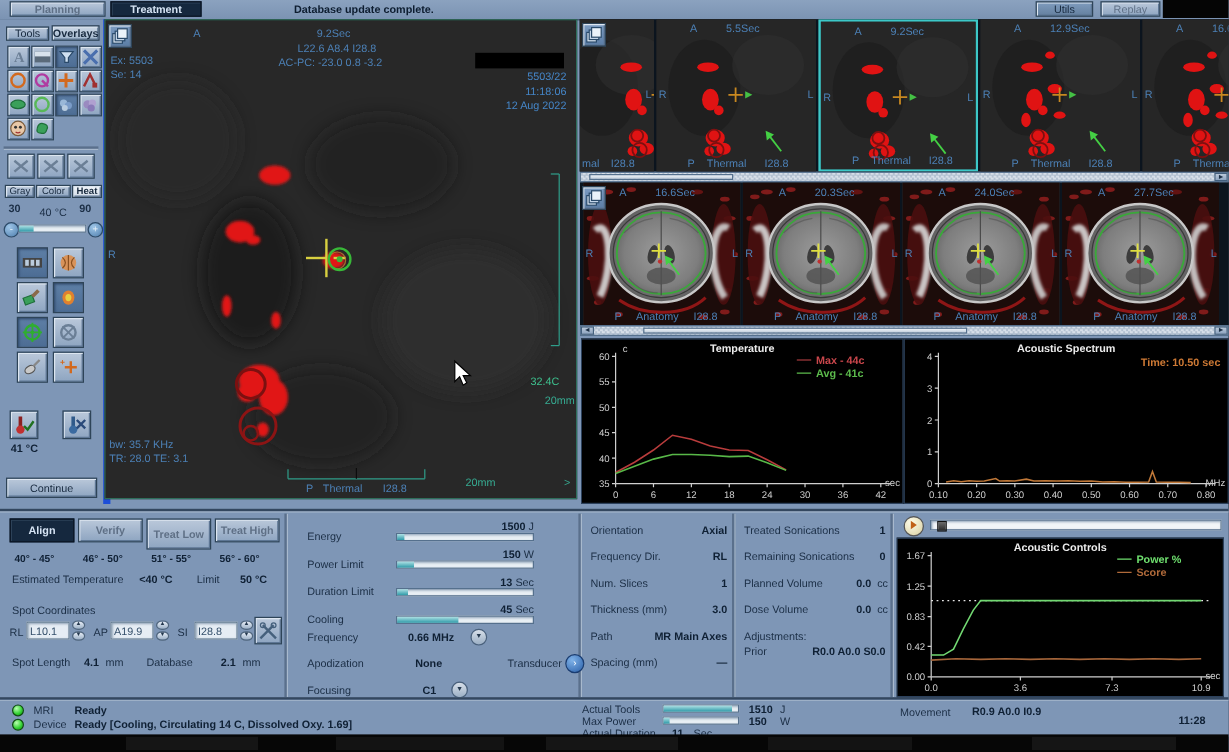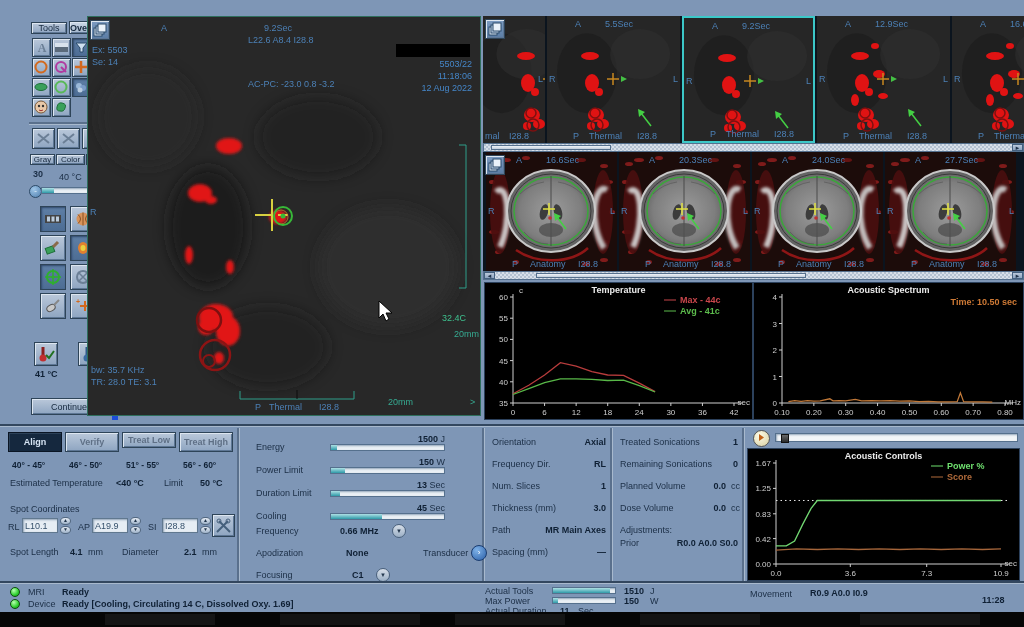--- a/index.html
+++ b/index.html
@@ -41,22 +41,30 @@
   .led{width:8px;height:8px;border-radius:50%;background:radial-gradient(circle at 35% 30%,#b8ffb0,#2fd02f 60%,#138a13);border:1px solid #0e4d0e;}
   .tabbtn{font-weight:bold;}
   .rowlbl{position:absolute;left:6px;color:#1b2e45;}
   .rowval{position:absolute;font-weight:bold;color:#0f2034;text-align:right;}
 </style>
 </head>
 <body>
 
 <div id="app">
 
-
-  <div class="abs panel" style="left:0;top:16px;width:86px;height:404px;border-right:6px solid #1d4ed8;margin-left:26px;">
+  <div class="abs" style="left:0;top:0;width:1024px;height:16px;background:linear-gradient(#8ba2bf,#7b93b3);border-bottom:1px solid #3a5069;">
+    <div class="btn dim abs tabbtn" style="left:8px;top:1px;width:80px;height:13px;">Planning</div>
+    <div class="btn dark abs tabbtn" style="left:92px;top:1px;width:76px;height:13px;">Treatment</div>
+    <div class="abs" style="left:245px;top:3px;font-weight:bold;color:#0d1d30;">Database update complete.</div>
+    <div class="btn abs" style="left:863px;top:1px;width:48px;height:13px;background:linear-gradient(#7f9cbe,#64809f);">Utils</div>
+    <div class="btn dim abs" style="left:917px;top:1px;width:50px;height:13px;">Replay</div>
+    <div class="abs" style="left:969px;top:0;width:55px;height:15px;background:#050505;"></div>
+  </div>
+
+  <div class="abs panel" style="left:0;top:16px;width:86px;height:404px;border-right:6px solid #1d4ed8;">
     <div class="btn abs" style="left:5px;top:6px;width:36px;height:12px;">Tools</div>
     <div class="btn abs" style="left:43px;top:5px;width:40px;height:13px;background:linear-gradient(#cdd9e7,#a2b6cc);font-weight:bold;">Overlays</div>
     <div id="overlay-grid" class="abs" style="left:6px;top:22px;width:80px;">
         <div class="btn iconbtn" style="position: absolute; left: 0px; top: 0px;">
           <svg width="17" height="17" viewBox="0 0 17 17">
             <text x="9" y="13" font-size="12" font-weight="bold" fill="#6b7f96" text-anchor="middle" font-family="Liberation Serif,serif">A</text>
           </svg>
         </div>
         <div class="btn iconbtn" style="position: absolute; left: 20px; top: 0px;">
           <svg width="17" height="17" viewBox="0 0 17 17">
@@ -289,21 +297,21 @@
           <line x1="152" y1="374" x2="152" y2="382"></line>
           <line x1="266" y1="374" x2="266" y2="382"></line>
           <line x1="209" y1="373" x2="209" y2="382" stroke="#0c0c0c"></line>
       </g>
       <rect x="308" y="27" width="74" height="13" fill="#000"></rect>
       <polygon points="291,284 291,301 295,297 298,304 301,302 298,296 304,296" fill="#fff" stroke="#000" stroke-width="1"></polygon>
     </svg>
     <span class="imgl" style="left:73px;top:6px;">A</span>
     <span class="imgl" style="left:176px;top:6px;">9.2Sec</span>
     <span class="imgl" style="left:160px;top:18px;">L22.6 A8.4 I28.8</span>
-    <span class="imgl" style="left:160px;top:30px;margin-top:32px;">AC-PC: -23.0  0.8 -3.2</span>
+    <span class="imgl" style="left:144px;top:30px;">AC-PC: -23.0  0.8 -3.2</span>
     <span class="imgl" style="left:4px;top:28px;">Ex: 5503</span>
     <span class="imgl" style="left:4px;top:40px;">Se: 14</span>
     <span class="imgl2" style="right:8px;top:42px;">5503/22</span>
     <span class="imgl2" style="right:8px;top:54px;">11:18:06</span>
     <span class="imgl2" style="right:8px;top:66px;">12 Aug 2022</span>
     <span class="imgl" style="left:2px;top:190px;">R</span>
     <span class="abs teal" style="left:354px;top:296px;color:#3ec08e;">32.4C</span>
     <span class="abs teal" style="left:366px;top:312px;">20mm</span>
     <span class="abs teal" style="left:300px;top:380px;">20mm</span>
     <span class="abs teal" style="left:382px;top:380px;">&gt;</span>
@@ -819,21 +827,21 @@
   <div class="abs panel" style="left:0;top:424px;width:1024px;height:157px;border-top:2px solid #33475f;box-shadow:inset 0 1px 0 #a8b9cd;">
     <div class="groove" style="left:237px;"></div>
     <div class="groove" style="left:482px;"></div>
     <div class="groove" style="left:610px;"></div>
     <div class="groove" style="left:742px;"></div>
 
     <div class="sect" id="sonication-sect" style="left:4px;width:232px;">
       <div id="sonication-tabs">
           <div class="btn tabbtn dark" style="position:absolute;left:4px;top:6px;width:54px;height:20px;">Align</div>
           <div class="btn tabbtn dim" style="position:absolute;left:61px;top:6px;width:54px;height:20px;">Verify</div>
-          <div class="btn tabbtn dim" style="position:absolute;left:118px;top:6px;width:54px;height:16px;">Treat Low</div>
+          <div class="btn tabbtn dim" style="position:absolute;left:118px;top:6px;width:54px;height:26px;">Treat Low</div>
           <div class="btn tabbtn dim" style="position:absolute;left:175px;top:6px;width:54px;height:20px;">Treat High</div>
         </div>
       <div id="angle-ranges">
           <div class="abs val" style="left:8px;top:34px;font-size:8.5px;">40° - 45°</div>
           <div class="abs val" style="left:65px;top:34px;font-size:8.5px;">46° - 50°</div>
           <div class="abs val" style="left:122px;top:34px;font-size:8.5px;">51° - 55°</div>
           <div class="abs val" style="left:179px;top:34px;font-size:8.5px;">56° - 60°</div>
         </div>
       <div class="rowlbl" style="top:52px;">Estimated Temperature</div>
       <div class="abs val" style="left:112px;top:52px;">&lt;40 °C</div>
@@ -857,21 +865,21 @@
       <svg width="17" height="17">
               <path d="M2,15 L13,4 M4,4 L15,15" stroke="#45607c" stroke-width="2"></path>
               <circle cx="13" cy="4" r="2" fill="none" stroke="#45607c"></circle>
               <circle cx="4" cy="4" r="2" fill="none" stroke="#45607c"></circle>
             </svg>
           </div>
         </div>
       <div class="rowlbl" style="top:121px;">Spot Length</div>
       <div class="abs val" style="left:66px;top:121px;">4.1</div>
       <div class="abs lbl" style="left:84px;top:121px;">mm</div>
-      <div class="abs lbl" style="left:118px;top:121px;">Diameter</div>
+      <div class="abs lbl" style="left:118px;top:121px;">Database</div>
       <div class="abs val" style="left:180px;top:121px;">2.1</div>
       <div class="abs lbl" style="left:198px;top:121px;">mm</div>
     </div>
 
     <div class="sect" id="params-sect" style="left:240px;width:242px;">
       <div id="param-sliders">
           <div class="rowlbl" style="left:16px;top:16px;">Energy</div>
         <div class="abs" style="left:90px;top:8px;width:115px;text-align:right;"><span class="val">1500</span> <span class="lbl">J</span></div>
         <div class="track abs" style="left:90px;top:18px;width:115px;height:7px;">
             <div class="fill" style="width:5%;"></div>

